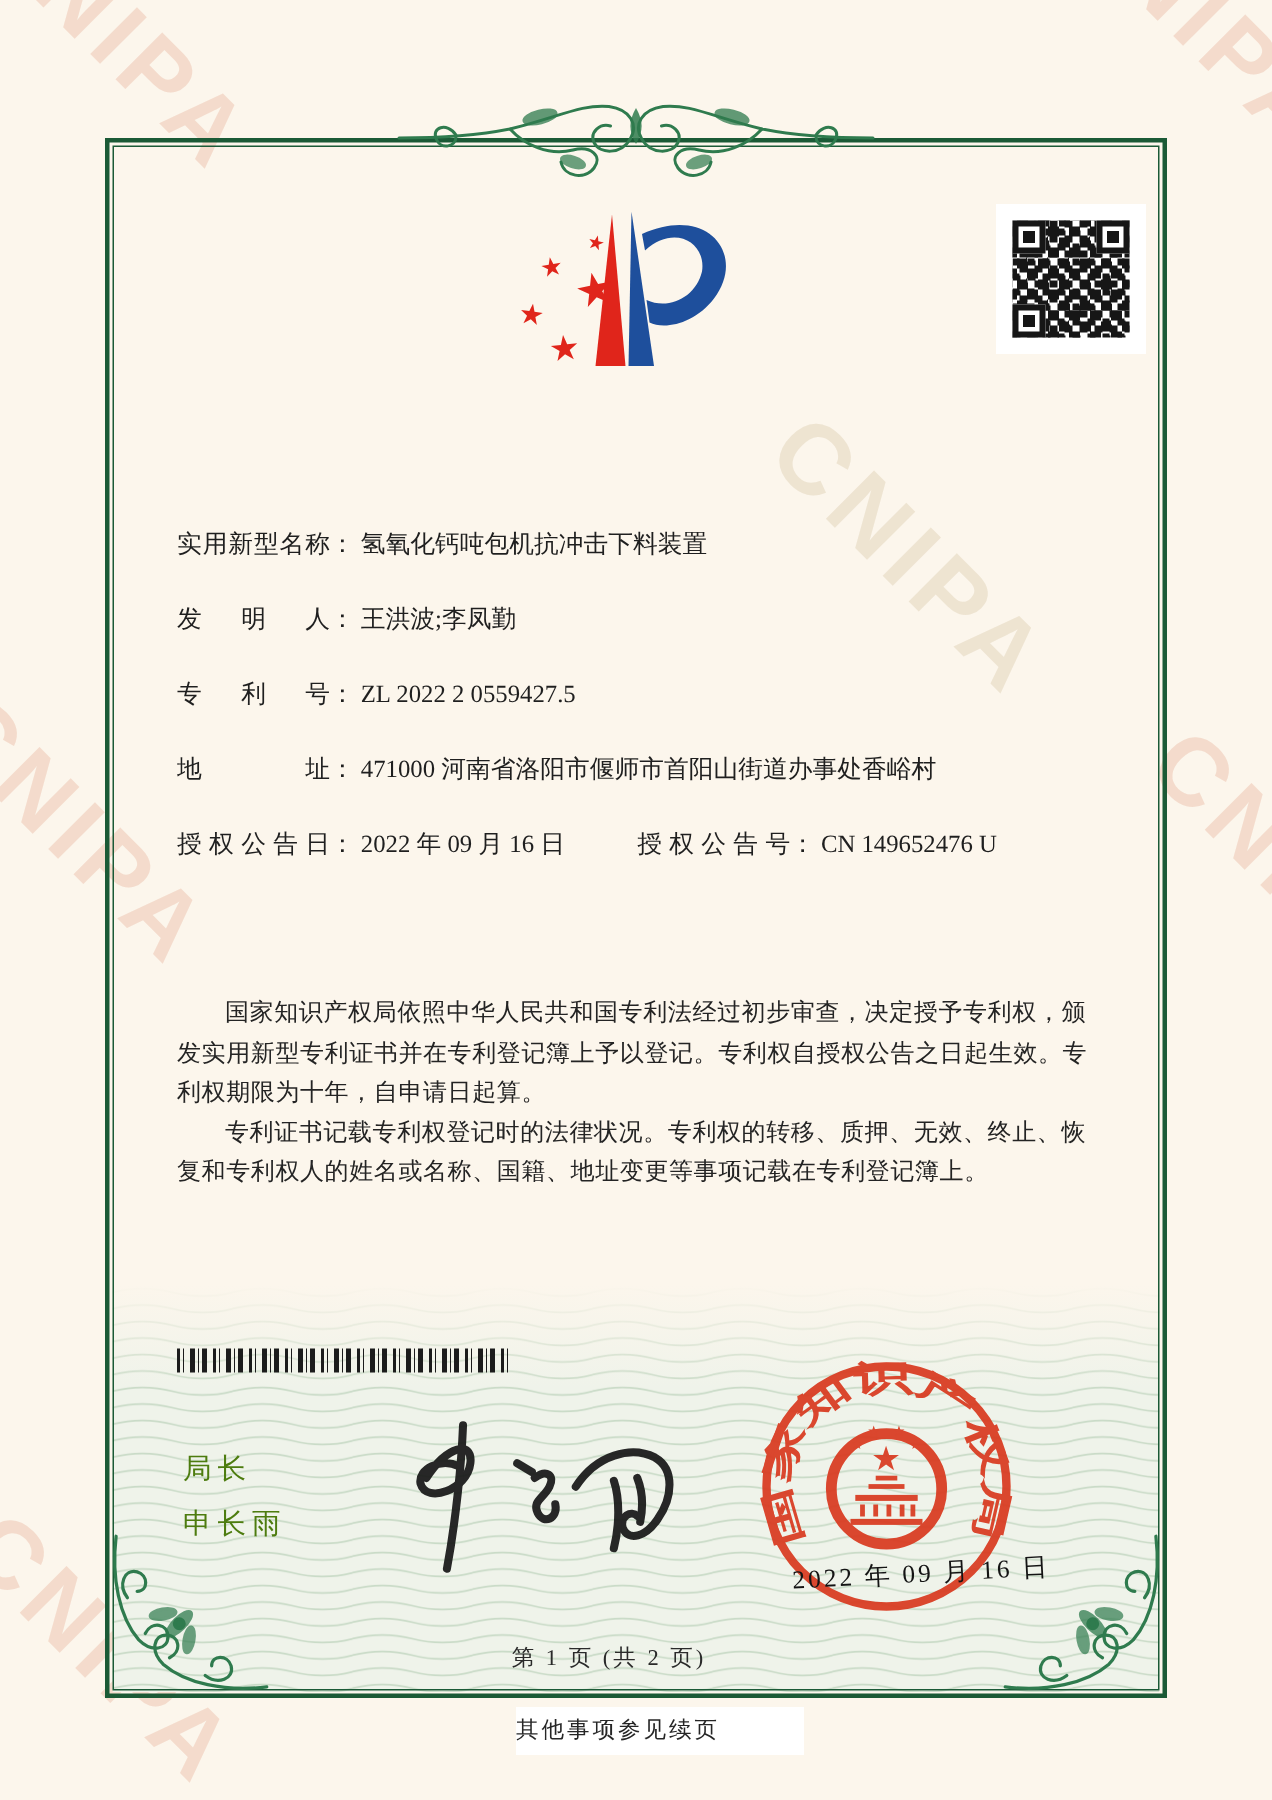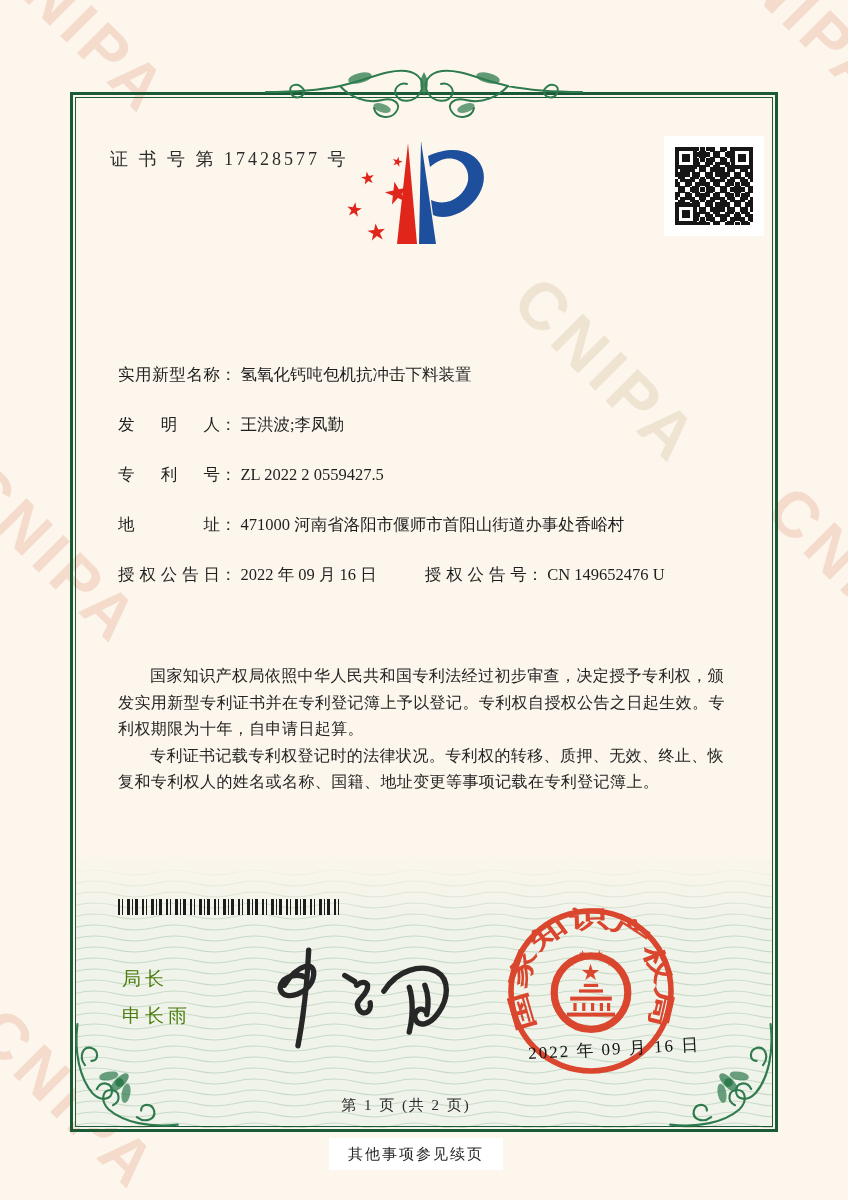--- a/index.html
+++ b/index.html
@@ -42,21 +42,21 @@
   }
   .qr .f { position:absolute; width:22px; height:22px; border:4px solid #161616; background:#fff; }
   .qr .f::after { content:""; position:absolute; inset:3px; background:#161616; }
   .qr .f1 { left:0; top:0; } .qr .f2 { right:0; top:0; } .qr .f3 { left:0; bottom:0; }
   .logo { position:absolute; left:340px; top:136px; width:165px; height:114px; }
   .title {
     position:absolute; left:70px; top:252px; width:708px; text-align:center;
     font-size:41px; font-weight:bold; letter-spacing:7px; color:#151515;
   }
   
-  .fields { position:absolute; left:118px; top:364px; width:616px; font-size:16.5px; color:#1f1f1f; }
+  .fields { position:absolute; left:118px; top:352px; width:616px; font-size:16.5px; color:#1f1f1f; }
   .frow { height:50px; white-space:nowrap; }
   .lbl {
     display:inline-block; width:102px; text-align:justify; text-align-last:justify;
     vertical-align:top;
   }
   .colon { display:inline-block; margin-right:4px; }
   .frow.grant .pair2 { display:inline-block; margin-left:44px; }
   .frow.grant .lbl2 {
     display:inline-block; width:102px; text-align:justify; text-align-last:justify; vertical-align:top;
   }
@@ -83,22 +83,22 @@
   .seal { position:absolute; left:503px; top:903px; width:176px; height:176px; opacity:0.93; }
   .seal-date {
     position:absolute; left:528px; top:1036px; width:230px; font-size:17px; color:#141414;
     letter-spacing:2px; transform:rotate(-3deg); white-space:nowrap;
   }
   .page-info {
     position:absolute; left:70px; top:1096px; width:672px; text-align:center;
     font-size:15px; color:#2a2a2a; letter-spacing:2px;
   }
   .footer-note {
-    position:absolute; left:329px; top:1138px; width:174px; height:32px; line-height:32px;
-    background:#ffffff; text-align:center; font-size:15px; color:#262626; letter-spacing:2px;
+    position:absolute; left:344px; top:1138px; width:192px; height:32px; line-height:32px;
+    background:#ffffff; font-size:15px; color:#262626; letter-spacing:2px;
   }
   .flourish-top { position:absolute; left:264px; top:56px; width:320px; height:72px; }
   .corner-br { position:absolute; left:668px; top:1022px; width:108px; height:108px; }
   .corner-bl { position:absolute; left:72px;  top:1022px; width:108px; height:108px; transform:scaleX(-1); }
 </style>
 </head>
 <body>
 
 <div class="page">
 
@@ -157,21 +157,20 @@
       <path d="M95,2 C98,28 93,52 81,66 C73,74 63,72 63,64 C63,56 73,54 77,62"></path>
       <path d="M40,88 c-8,6 -18,2 -16,-6 c2,-7 12,-7 12,0"></path>
       <path d="M88,40 c6,-8 2,-18 -6,-16 c-7,2 -7,12 0,12"></path>
       <ellipse cx="56" cy="56" rx="10" ry="3.6" fill="#2f7b4e" opacity="0.75" transform="rotate(45 56 56)"></ellipse>
       <ellipse cx="50" cy="66" rx="8" ry="3" fill="#2f7b4e" opacity="0.7" transform="rotate(80 50 66)"></ellipse>
       <ellipse cx="66" cy="50" rx="8" ry="3" fill="#2f7b4e" opacity="0.7" transform="rotate(10 66 50)"></ellipse>
       <circle cx="56" cy="56" r="3" fill="#2f7b4e"></circle>
     </g>
   </svg>
 
-  <div class="cert-no">证 书 号 第 17428577 号</div>
 
   <div class="qr-pad">
     <div class="qr">
       <span class="f f1"></span>
       <span class="f f2"></span>
       <span class="f f3"></span>
     </div>
   </div>
 
   <svg class="logo" viewBox="0 0 165 114">

